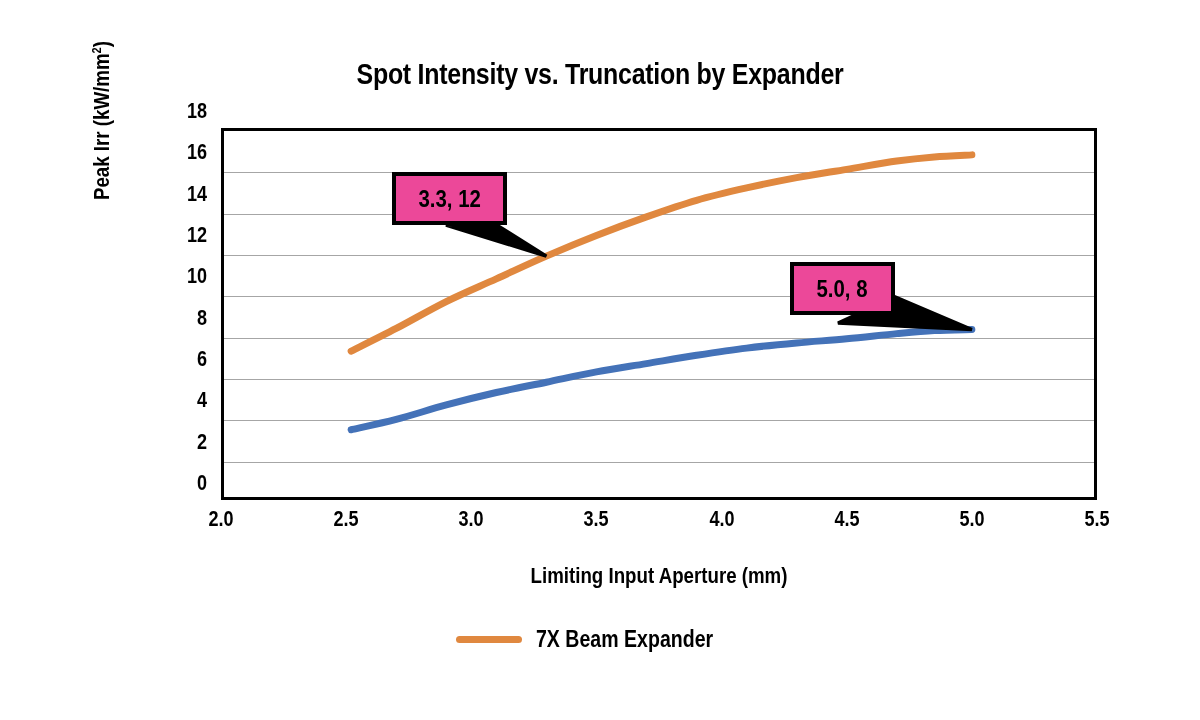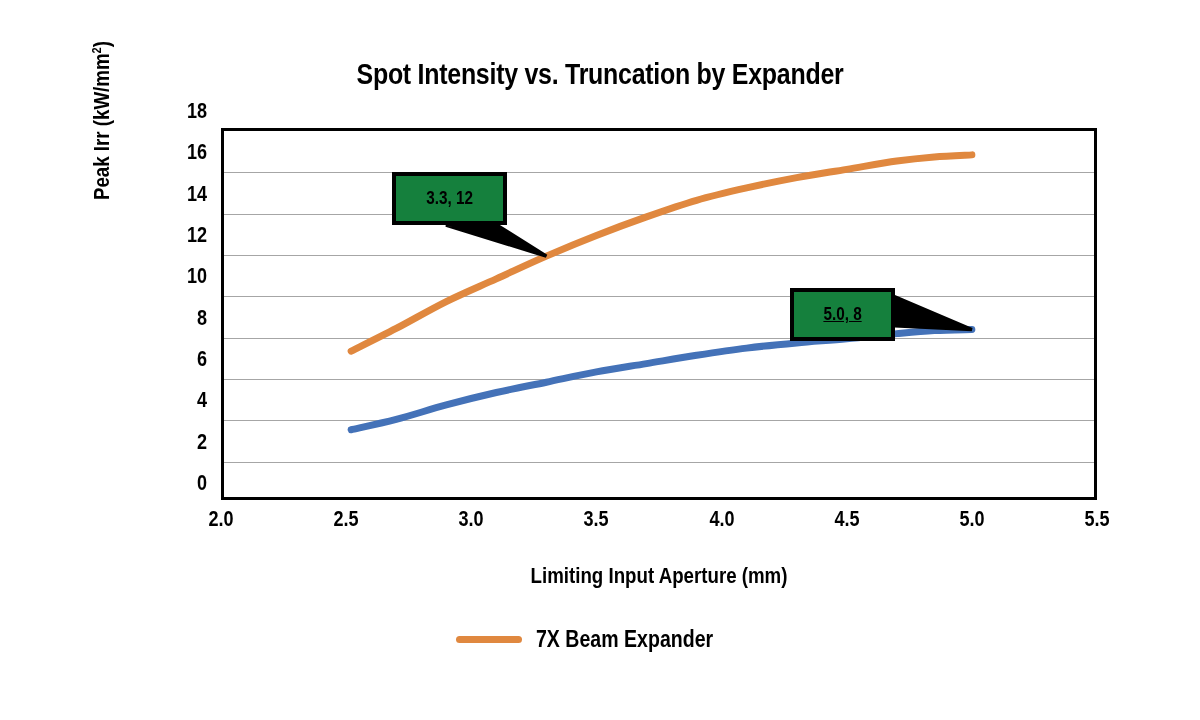--- a/index.html
+++ b/index.html
@@ -141,38 +141,38 @@
     font-family: "Liberation Sans Narrow", "Liberation Sans", sans-serif;
     transform: scaleX(0.85);
     transform-origin: center top;
     white-space: nowrap;
   }
 
   
   .callout {
     position: absolute;
     border: 4px solid #000000;
-    background: #15803d;
+    background: #ec4899;
     box-sizing: border-box;
     display: flex;
     align-items: center;
     justify-content: center;
-    font-size: 18px;
+    font-size: 24px;
     font-weight: bold;
     font-family: "Liberation Sans Narrow", "Liberation Sans", sans-serif;
     letter-spacing: 0px;
     z-index: 6;
   }
   .callout span {
     transform: scaleX(0.85);
     display: inline-block;
     white-space: nowrap;
   }
   #callout-1 { left: 392px; top: 172px; width: 115px; height: 53px; }
-  #callout-2 { left: 790px; top: 288px; width: 105px; height: 53px; text-decoration: underline; }
+  #callout-2 { left: 790px; top: 262px; width: 105px; height: 53px; }
 
   .leader-svg {
     position: absolute;
     left: 0;
     top: 0;
     width: 1200px;
     height: 720px;
     pointer-events: none;
     z-index: 5;
   }

